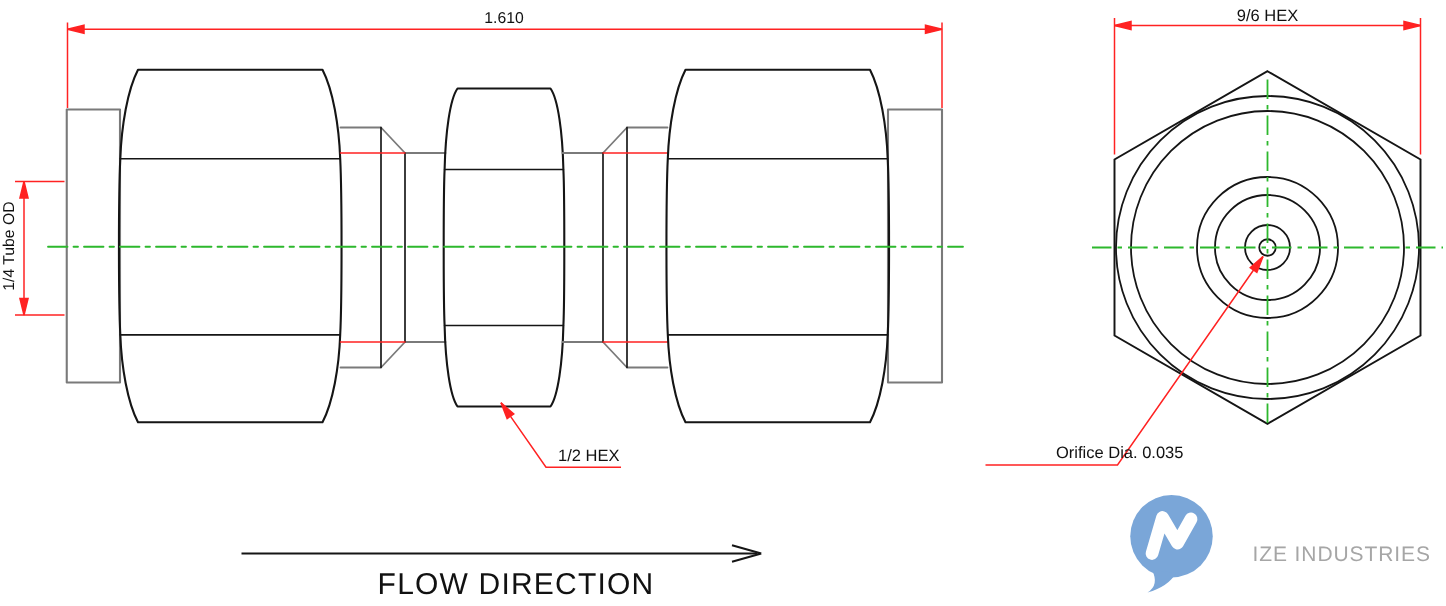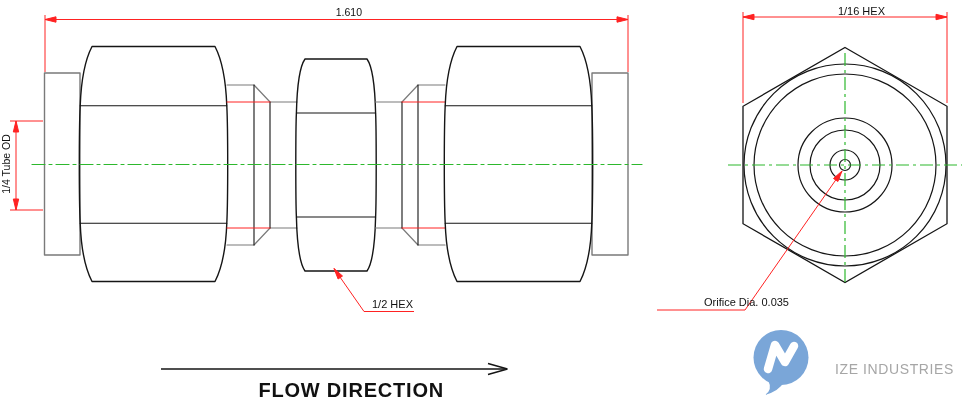--- a/index.html
+++ b/index.html
@@ -4,25 +4,25 @@
 <style>
   html,body{margin:0;padding:0;background:#ffffff;}
   #canvas{
     position:relative;width:964px;height:404px;background:#ffffff;
     font-family:"Liberation Sans",sans-serif;overflow:hidden;
   }
   svg{position:absolute;left:0;top:0;}
   .label{position:absolute;color:#111;white-space:nowrap;text-align:right;}
   .dim-text{font-size:10.5px;color:#111;}
   .c-text{font-size:11px;color:#111;}
-  .flow-text{font-size:20px;letter-spacing:.8px;color:#111;font-weight:bold;}
+  .flow-text{font-size:20px;letter-spacing:.8px;color:#111;}
   .cn-text{font-size:25px;font-weight:bold;letter-spacing:1px;color:#7d7d7d;}
   .en-text{font-size:14px;letter-spacing:.6px;color:#a6a6a6;}
   .rot90{transform:rotate(-90deg);transform-origin:center center;text-align:center;}
-  .ctr{text-align:right;}
+  .ctr{text-align:center;}
 </style>
 </head>
 <body>
 
 <div id="canvas" class="noclip">
 
   <svg width="964" height="404" viewBox="0 0 964 404">
 
     <g fill="none" stroke-linecap="round" stroke-linejoin="round">
 
@@ -120,21 +120,21 @@
       <circle cx="781" cy="357.5" r="27.5" fill="#7aa6d8"></circle>
       <path d="M 768,380 Q 773,390 765,395 Q 779,391 784,382 Z" fill="#7aa6d8"></path>
       <polyline points="768,369 775,345 785,362 794,346" fill="none" stroke="#ffffff" stroke-width="8.5" stroke-linecap="round" stroke-linejoin="round"></polyline>
     </g>
   </svg>
 
   <div class="label dim-text ctr" style="left:310px;top:6px;width:52px;">1.610</div>
 
   <div class="label dim-text rot90" style="left:-38px;top:157px;width:90px;height:14px;">1/4 Tube OD</div>
 
-  <div class="label c-text ctr" style="left:805px;top:5px;width:80px;">1/16 HEX</div>
+  <div class="label c-text ctr" style="left:805px;top:5px;width:80px;">9/6 HEX</div>
 
   <div class="label c-text" style="left:372px;top:298px;">1/2 HEX</div>
 
   <div class="label c-text" style="left:657px;top:296px;margin-left:47px;">Orifice Dia. 0.035</div>
 
   <div class="label flow-text ctr" style="left:244px;top:379px;width:200px;">FLOW DIRECTION</div>
 
 
   <div class="label en-text" style="left:835px;top:361px;">IZE INDUSTRIES</div>
 

